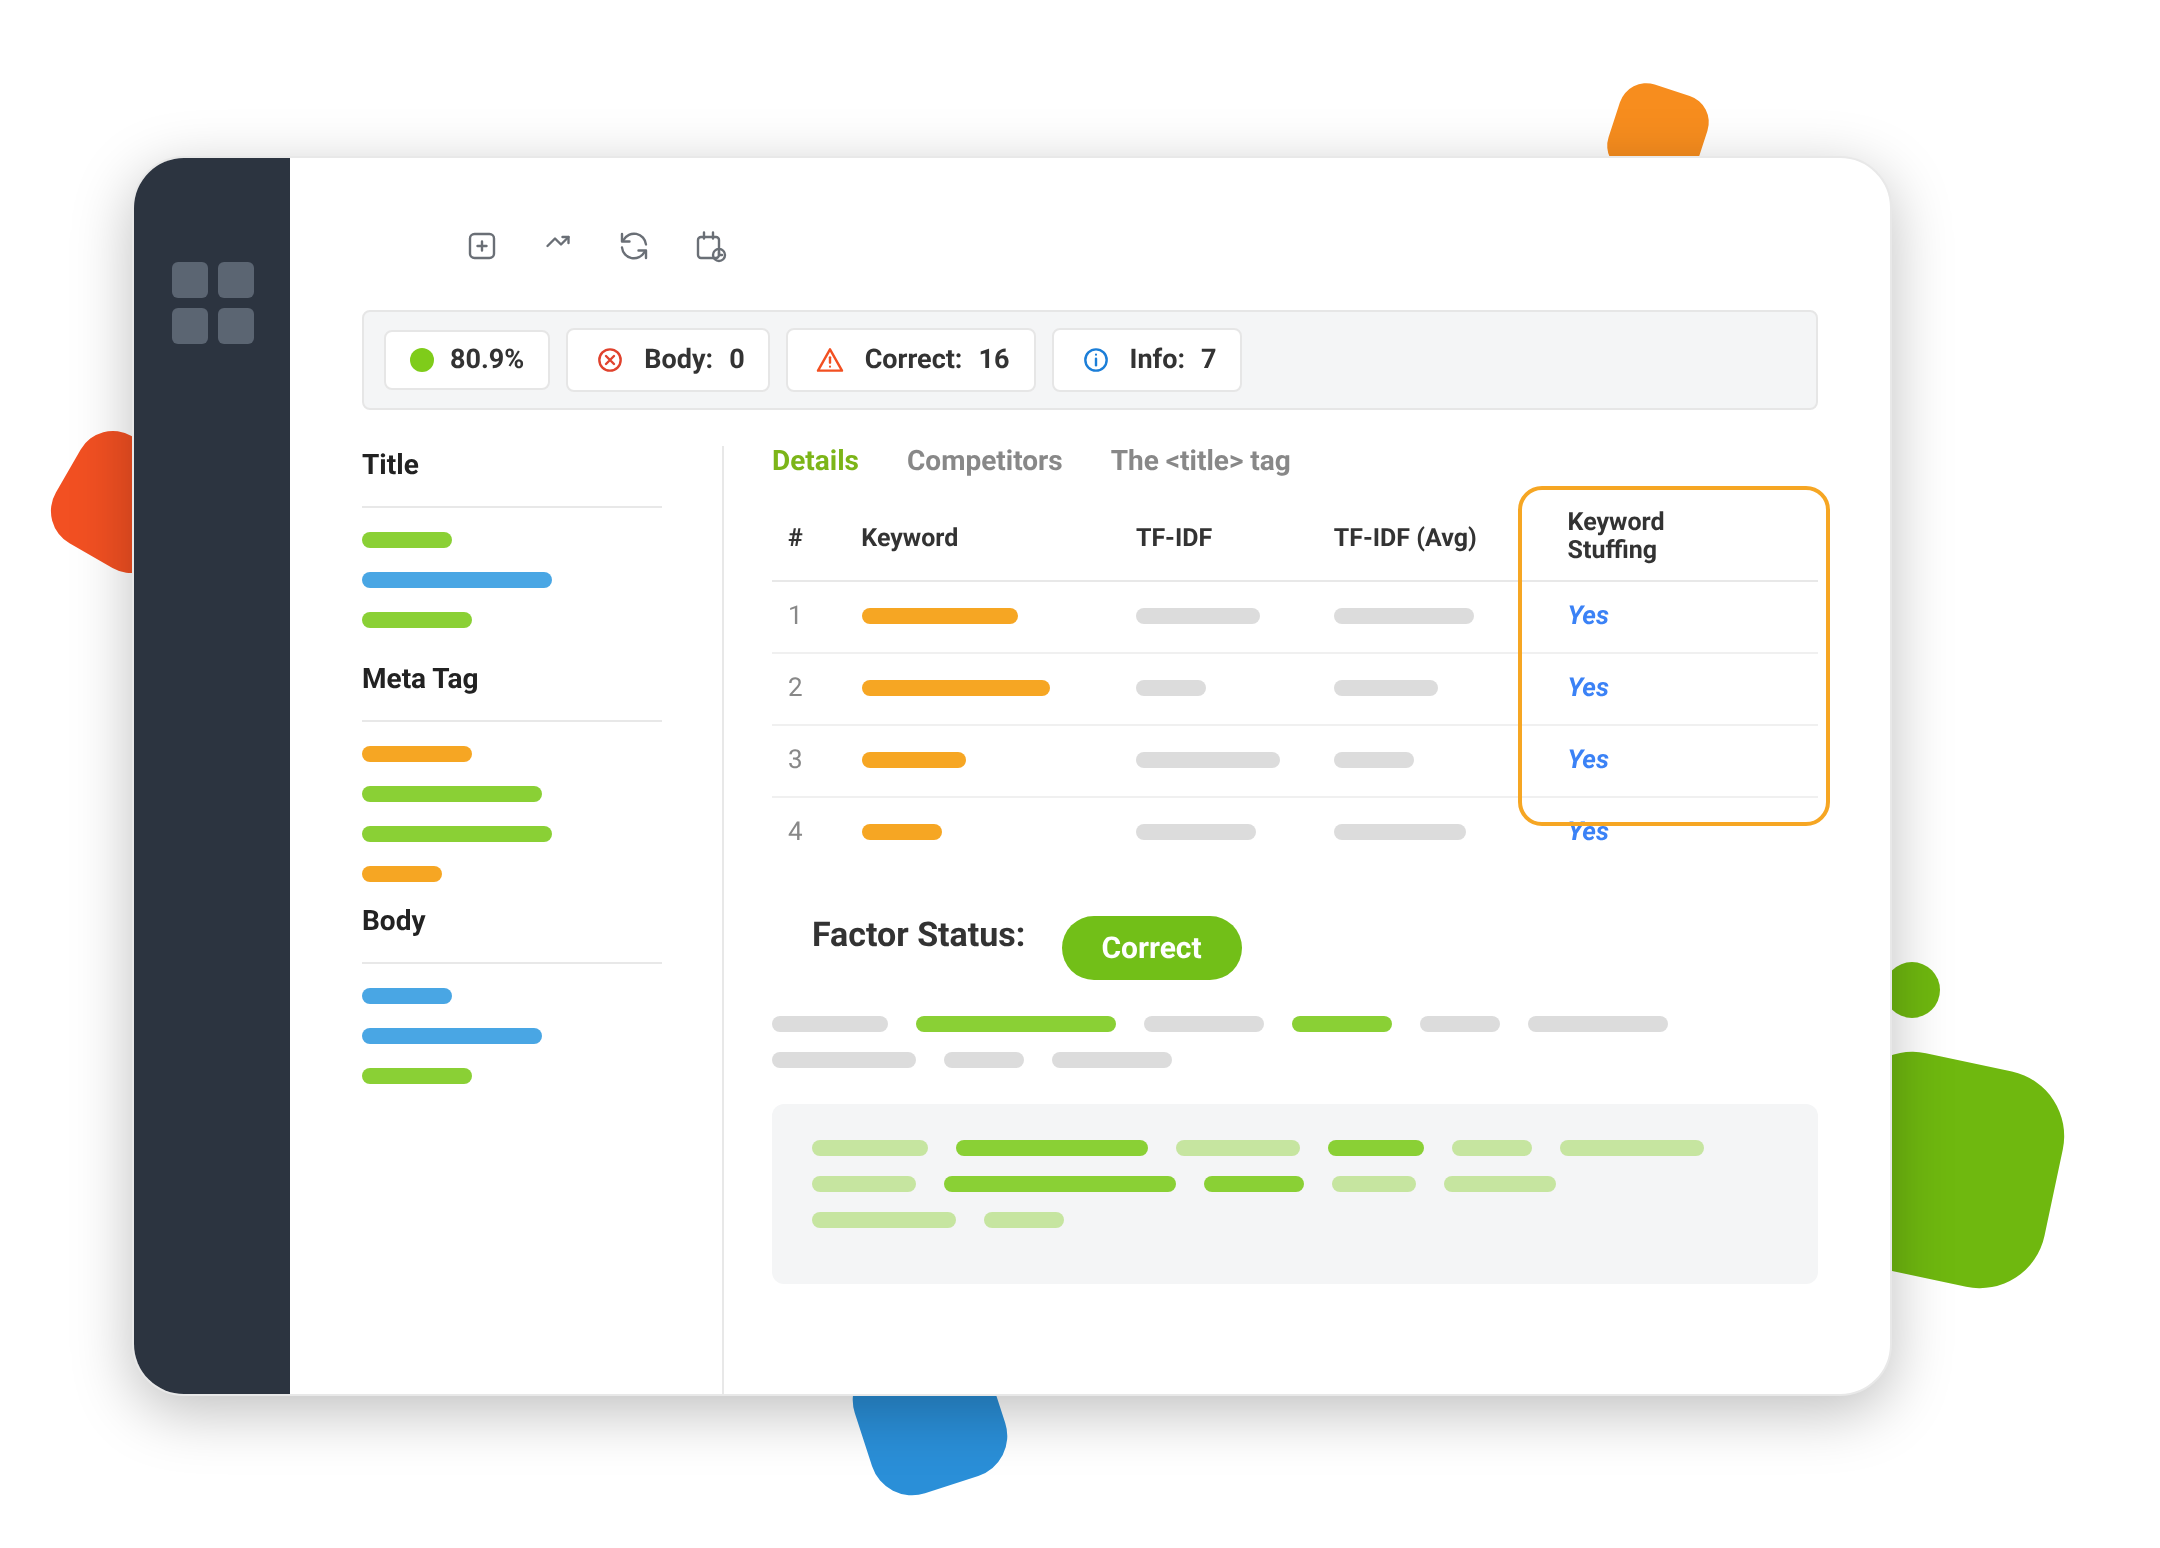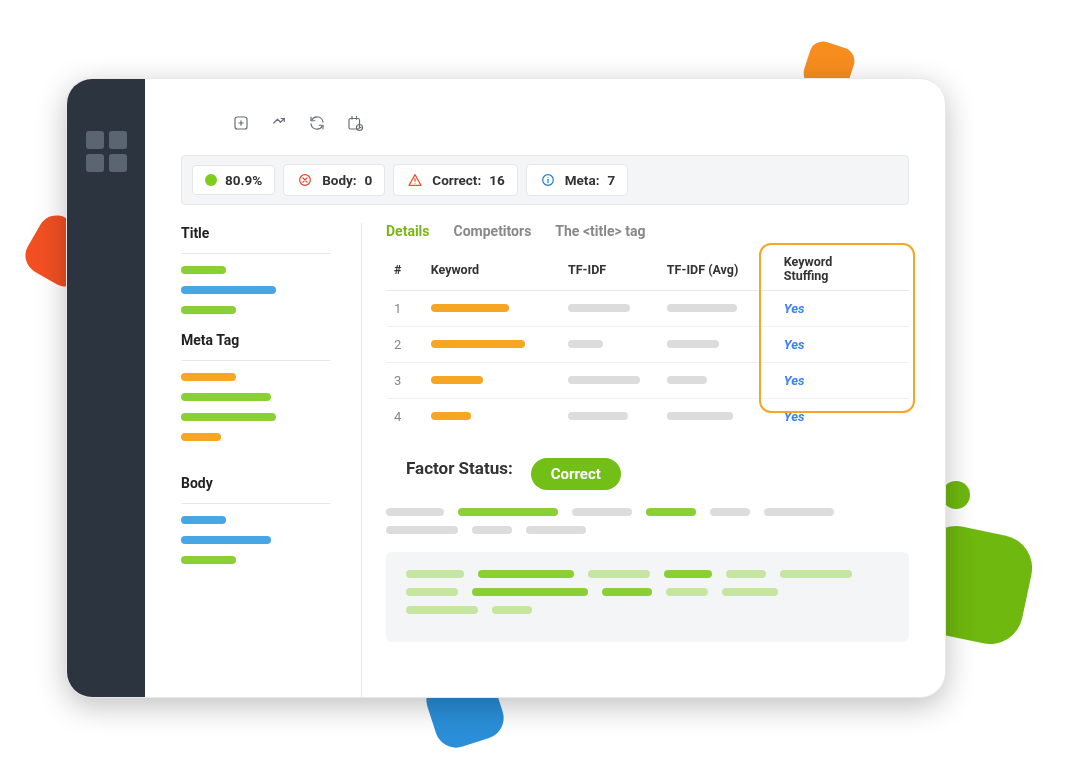--- a/index.html
+++ b/index.html
@@ -241,42 +241,42 @@
         <span>16</span>
       </div>
       <div class="status-chip">
         <span class="icn">
             <svg viewBox="0 0 24 24">
               <circle cx="12" cy="12" r="8" stroke="#1b7ed8"></circle>
               <path d="M12 11v5" stroke="#1b7ed8"></path>
               <circle cx="12" cy="8" r="0.8" fill="#1b7ed8" stroke="none"></circle>
             </svg>
           </span>
-        <span>Meta:</span>
+        <span>Info:</span>
         <span>7</span>
       </div>
     </div>
 
     <div class="cols">
 
       <div class="sections">
         <div class="sec-title">Title</div>
         <hr class="sec-divider">
         <div class="bar bar-g" style="width:45px"></div>
         <div class="bar bar-b" style="width:95px"></div>
         <div class="bar bar-g" style="width:55px"></div>
 
         <div class="sec-title" style="margin-top:18px">Meta Tag</div>
         <hr class="sec-divider">
         <div class="bar bar-o" style="width:55px"></div>
         <div class="bar bar-g" style="width:90px"></div>
         <div class="bar bar-g" style="width:95px"></div>
         <div class="bar bar-o" style="width:40px"></div>
 
-        <div class="sec-title" style="margin-top:34px">Body</div>
+        <div class="sec-title" style="margin-top:12px">Body</div>
         <hr class="sec-divider">
         <div class="bar bar-b" style="width:45px"></div>
         <div class="bar bar-b" style="width:90px"></div>
         <div class="bar bar-g" style="width:55px"></div>
       </div>
 
       <div class="content">
         <div class="tabs">
           <span class="tab active">Details</span>
           <span class="tab">Competitors</span>

